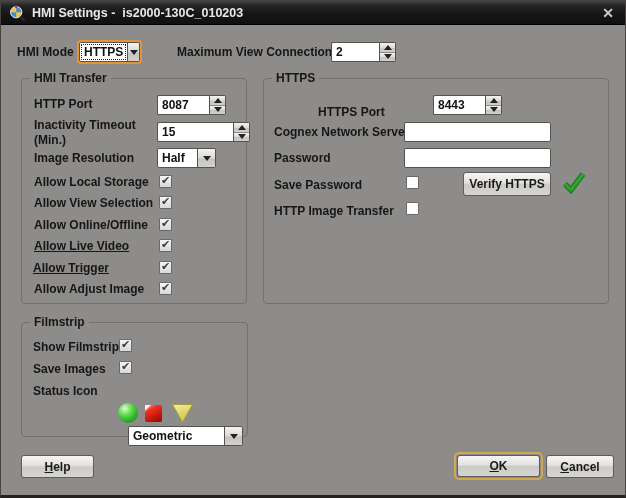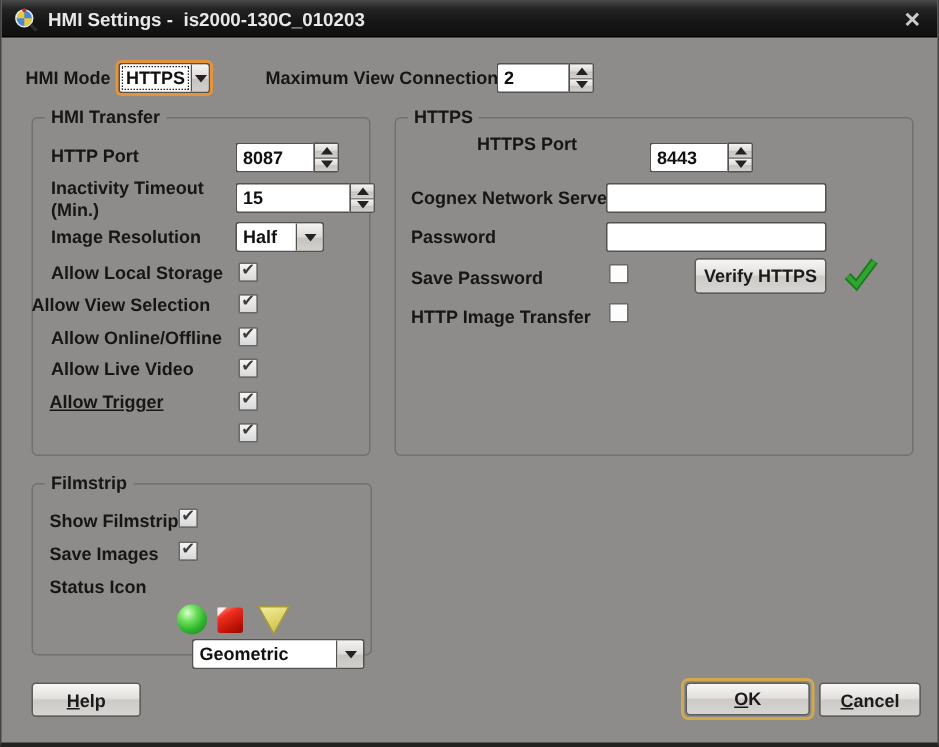--- a/index.html
+++ b/index.html
@@ -167,48 +167,49 @@
     <div class="cbtn">
         <div class="tri-down"></div>
       </div>
   </div>
 
   <span class="lbl" style="left:33px;top:175px;">Allow Local Storage</span>
   <div class="checkbox checked" style="left:158px;top:175px;">
       <span class="mark">✔</span>
     </div>
 
-  <span class="lbl" style="left:20px;top:196px;">Allow View Selection</span>
+  <span class="lbl" style="left:33px;top:196px;">Allow View Selection</span>
   <div class="checkbox checked" style="left:158px;top:196px;">
       <span class="mark">✔</span>
     </div>
 
   <span class="lbl" style="left:33px;top:218px;">Allow Online/Offline</span>
   <div class="checkbox checked" style="left:158px;top:218px;">
       <span class="mark">✔</span>
     </div>
 
-  <span class="lbl" style="left:33px;top:239px;">Allow Live Video</span>
+  <span class="lbl" style="left:33px;top:239px;text-decoration:underline;">Allow Live Video</span>
   <div class="checkbox checked" style="left:158px;top:239px;">
       <span class="mark">✔</span>
     </div>
 
   <span class="lbl" style="left:32px;top:261px;text-decoration:underline;">Allow Trigger</span>
   <div class="checkbox checked" style="left:158px;top:261px;">
       <span class="mark">✔</span>
     </div>
 
+  <span class="lbl" style="left:33px;top:282px;">Allow Adjust Image</span>
   <div class="checkbox checked" style="left:158px;top:282px;">
       <span class="mark">✔</span>
     </div>
 
   <div class="group" style="left:262px;top:78px;width:346px;height:226px;">
     <span class="legend">HTTPS</span>
   </div>
-  <span class="lbl" style="left:273px;top:89px;padding-left:44px;">HTTPS Port</span>
+  <span class="lbl" style="left:273px;top:105px;padding-left:44px;">HTTPS Port</span>
   <div class="spinner" style="left:403px;top:95px;padding-left:29px;">
     <div class="field" style="width:52px;">8443</div>
     <div class="spinbtns">
       <div class="spinbtn up">
           <div class="tri-up"></div>
         </div>
       <div class="spinbtn">
           <div class="tri-down"></div>
         </div>
     </div>

